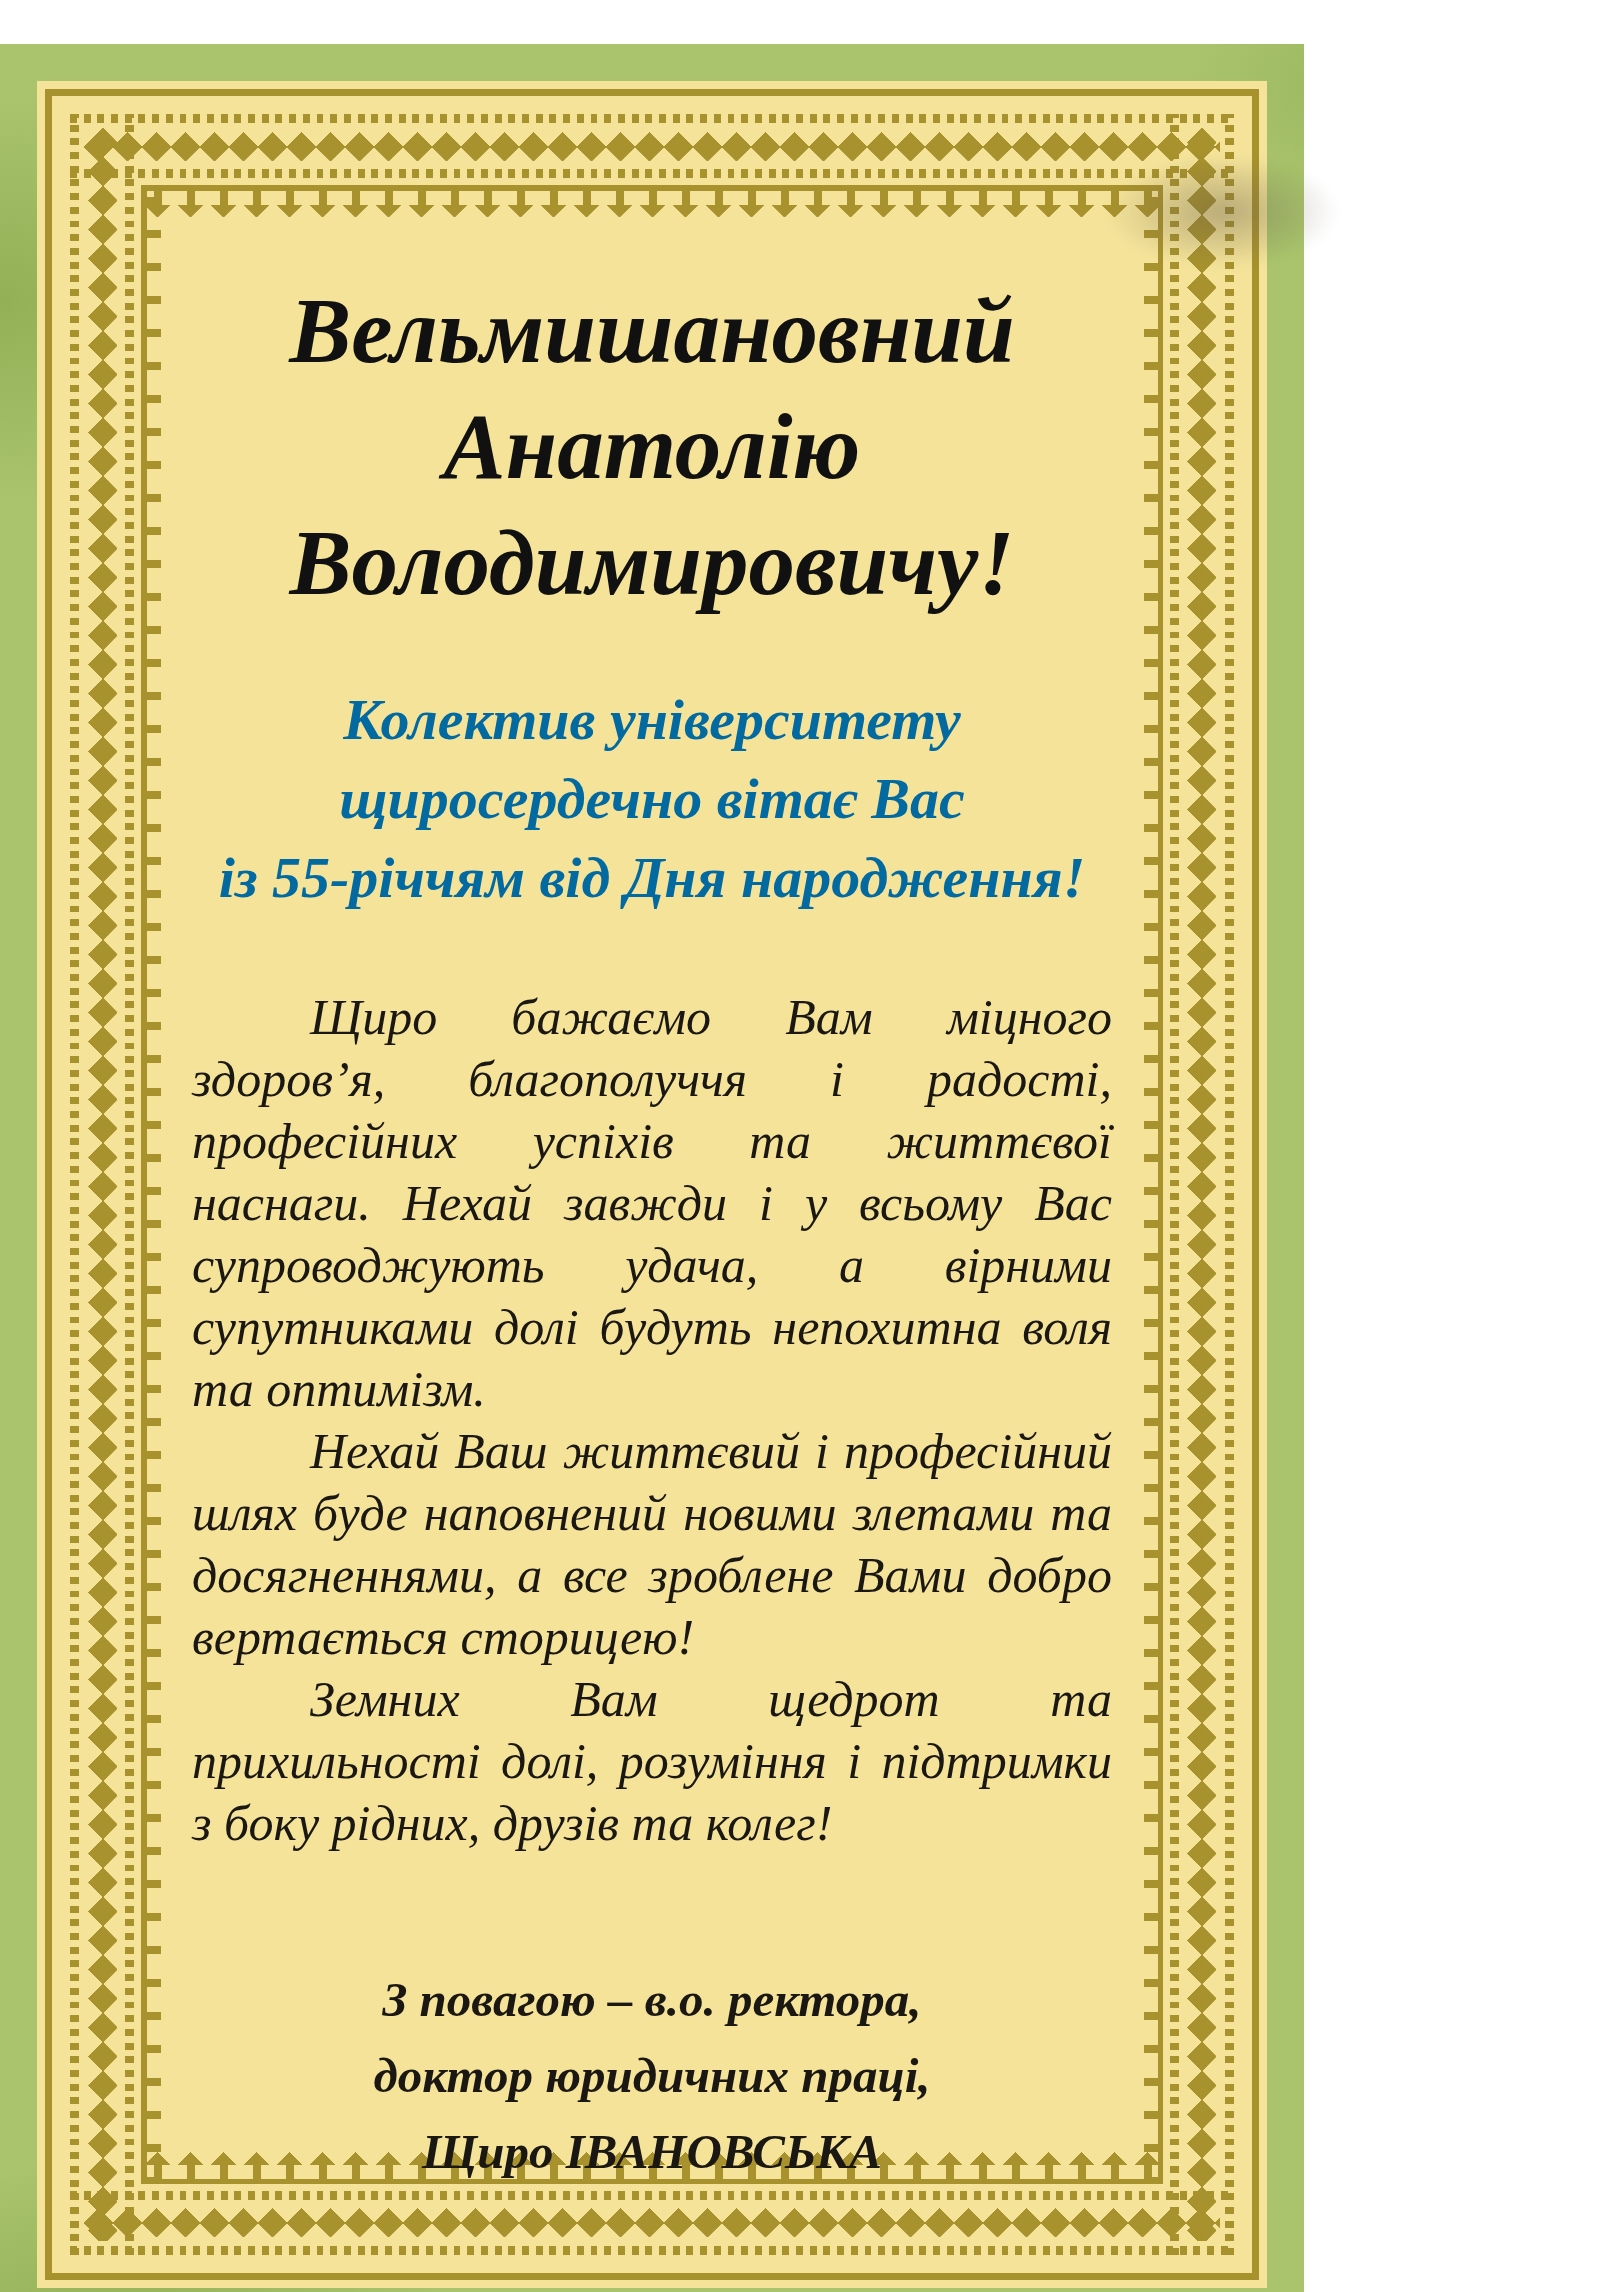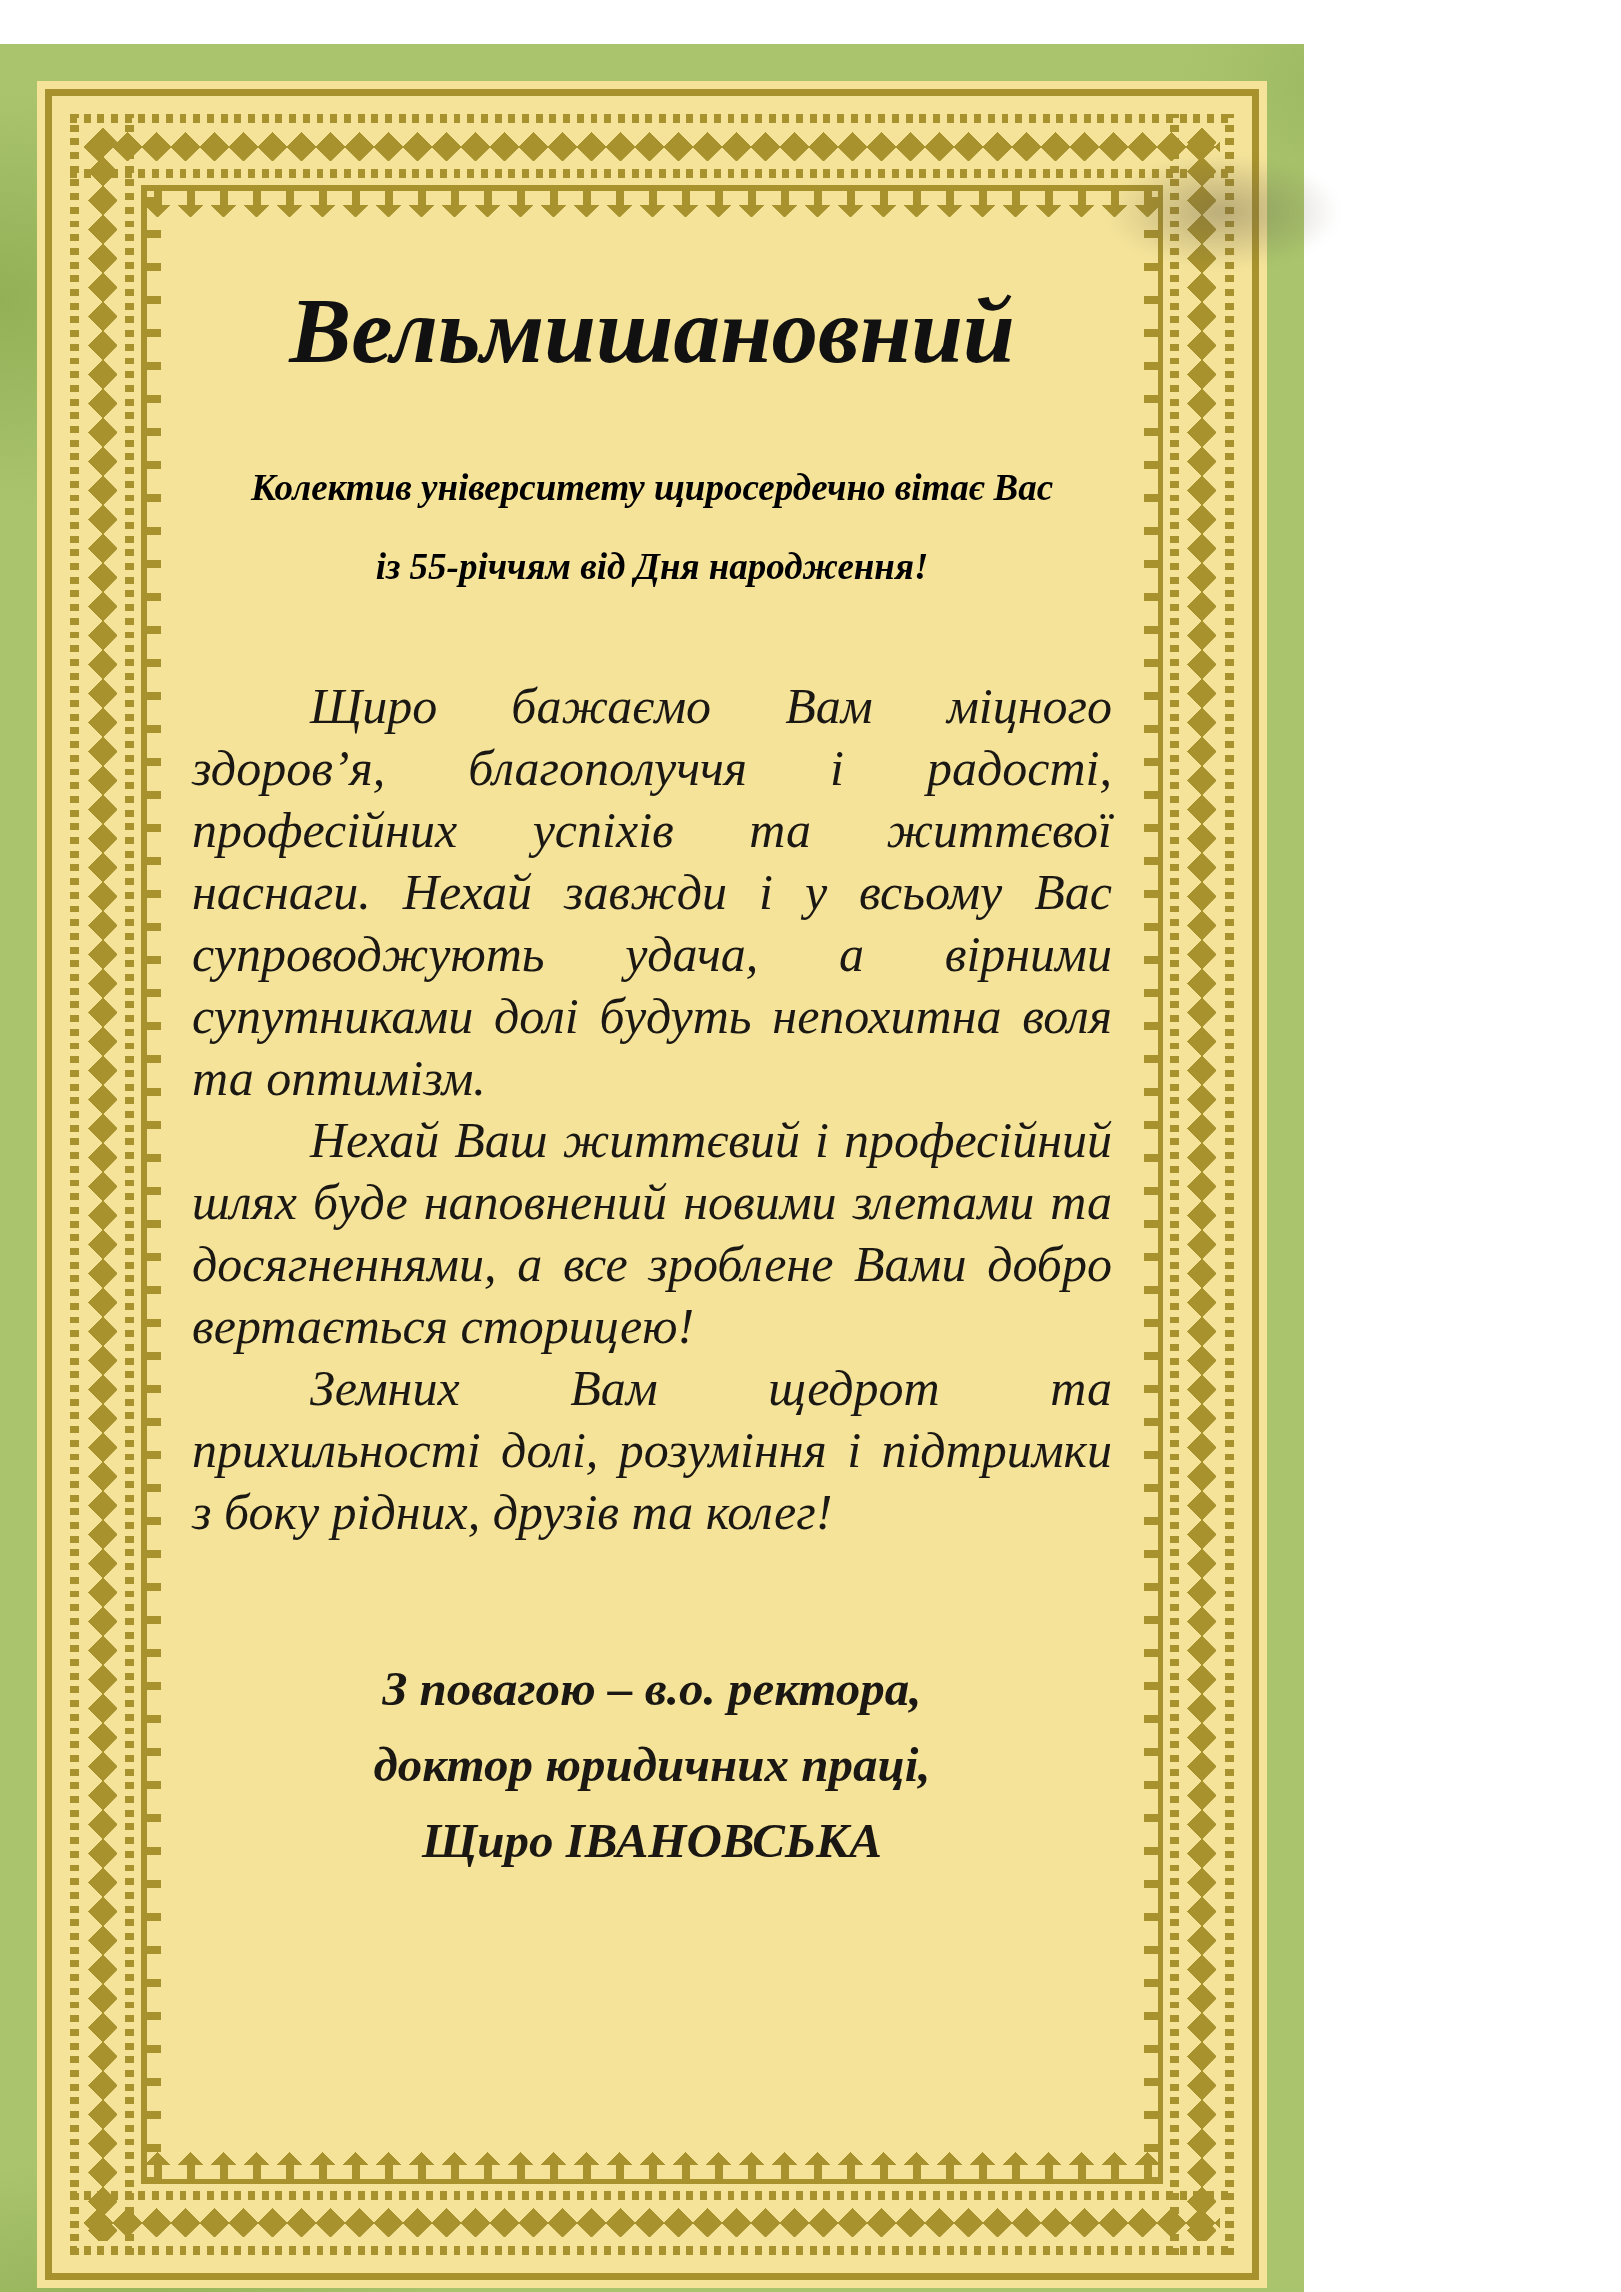--- a/index.html
+++ b/index.html
@@ -106,22 +106,22 @@
     color:var(--ink);
   }
   .title{
     margin:35px 0 0 0;padding:0;
     font-size:93px;line-height:116px;font-weight:bold;font-style:italic;
     text-align:center;color:#111;
   }
   .title span{display:block;}
   .subtitle{
     margin:59px 0 0 0;padding:0;
-    font-size:37px;line-height:79px;font-weight:bold;font-style:italic;
-    text-align:center;color:#000000;
+    font-size:58px;line-height:79px;font-weight:bold;font-style:italic;
+    text-align:center;color:#0369a1;
   }
   .subtitle span{display:block;}
   .bodytext{
     margin-top:69px;
     font-size:50px;line-height:62px;font-style:italic;
     text-align:justify;
   }
   .bodytext p{margin:0;padding:0;text-indent:118px;}
   .signature{
     margin-top:108px;
@@ -153,20 +153,21 @@
     <div class="fringe fringe-t"></div>
     <div class="fringe fringe-b"></div>
     <div class="fringe fringe-l"></div>
     <div class="fringe fringe-r"></div>
 
     <div class="smudge"></div>
 
     <div class="content">
       <h1 class="title">
         <span>Вельмишановний</span>
+        <span>Анатолію Володимировичу!</span>
       </h1>
 
       <h2 class="subtitle">
         <span>Колектив університету щиросердечно вітає Вас</span>
         <span>із 55-річчям від Дня народження!</span>
       </h2>
 
       <div class="bodytext">
         <p>Щиро бажаємо Вам міцного здоров’я, благополуччя і радості, професійних успіхів та життєвої наснаги. Нехай завжди і у всьому Вас супроводжують удача, а вірними супутниками долі будуть непохитна воля та оптимізм.</p>
         <p>Нехай Ваш життєвий і професійний шлях буде наповнений новими злетами та досягненнями, а все зроблене Вами добро вертається сторицею!</p>

